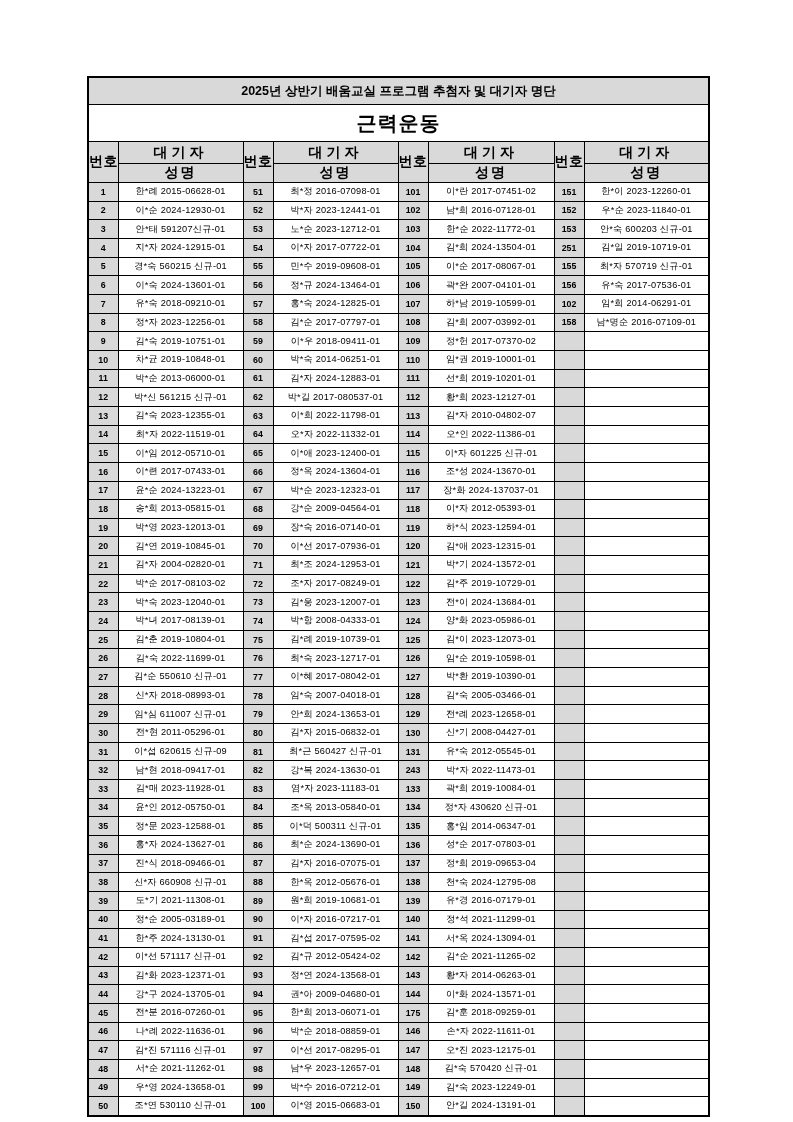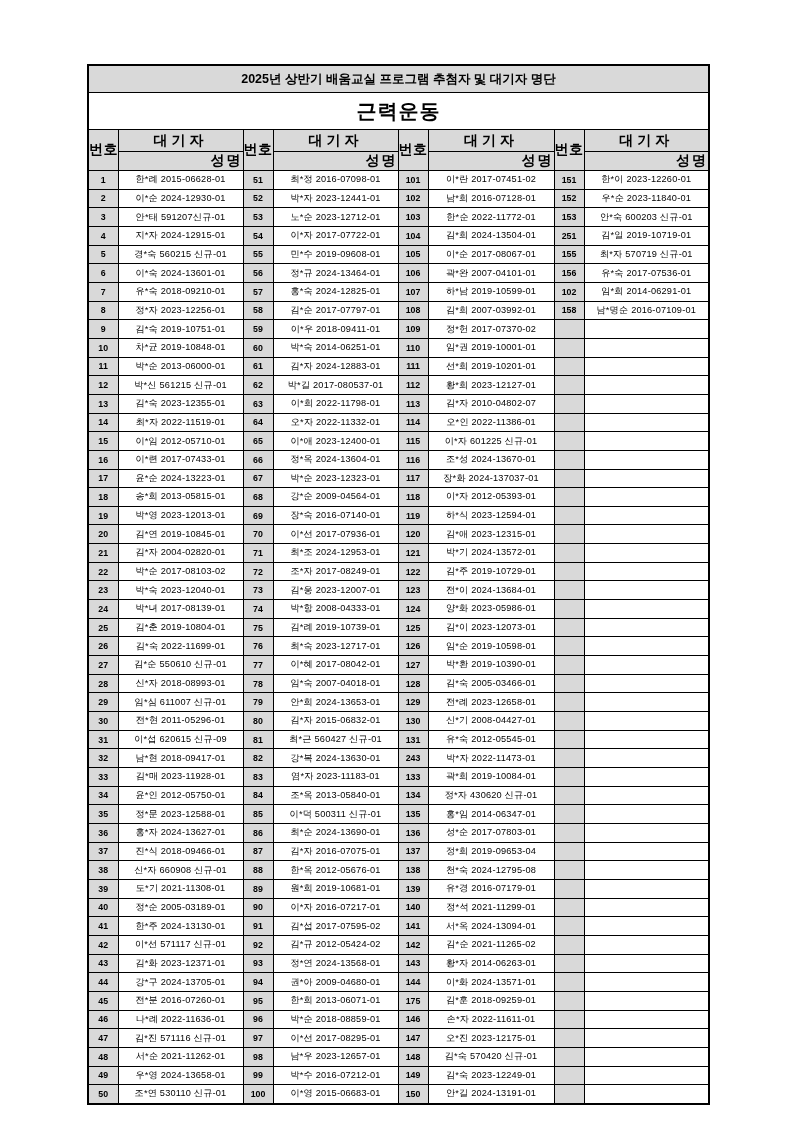--- a/index.html
+++ b/index.html
@@ -4,21 +4,21 @@
 <style>
   html,body{margin:0;padding:0;}
   body{
     width:793px;height:1122px;
     background:#ffffff;
     font-family:"Liberation Sans","DejaVu Sans",sans-serif;
     position:relative;
     color:#000;
   }
   .sheet{
-    position:absolute;left:87px;top:64px;width:621px;
+    position:absolute;left:87px;top:76px;width:621px;
   }
   table.roster{
     border-collapse:collapse;
     table-layout:fixed;
     width:621px;
     border:2px solid #000;
   }
   table.roster th, table.roster td{
     border:1px solid #000;
     padding:0;
@@ -40,21 +40,21 @@
     font-size:20px;
     font-weight:bold;
     letter-spacing:1px;
   }
   tr.head-1 th, tr.head-2 th{
     background:#d9d9d9;
     font-size:14px;
     font-weight:bold;
   }
   tr.head-1 th.group-h{height:21px;letter-spacing:4px;}
-  tr.head-2 th.name-h{height:16px;letter-spacing:2px;text-align:right;}
+  tr.head-2 th.name-h{height:16px;letter-spacing:2px;}
   th.no-h{font-size:8.5px;letter-spacing:0.5px;margin-left:24px;}
   table.roster td{
     height:17.66px;
     font-size:9px;
   }
   table.roster td.no{
     background:#d9d9d9;
     font-weight:bold;
     font-size:8.8px;
   }

